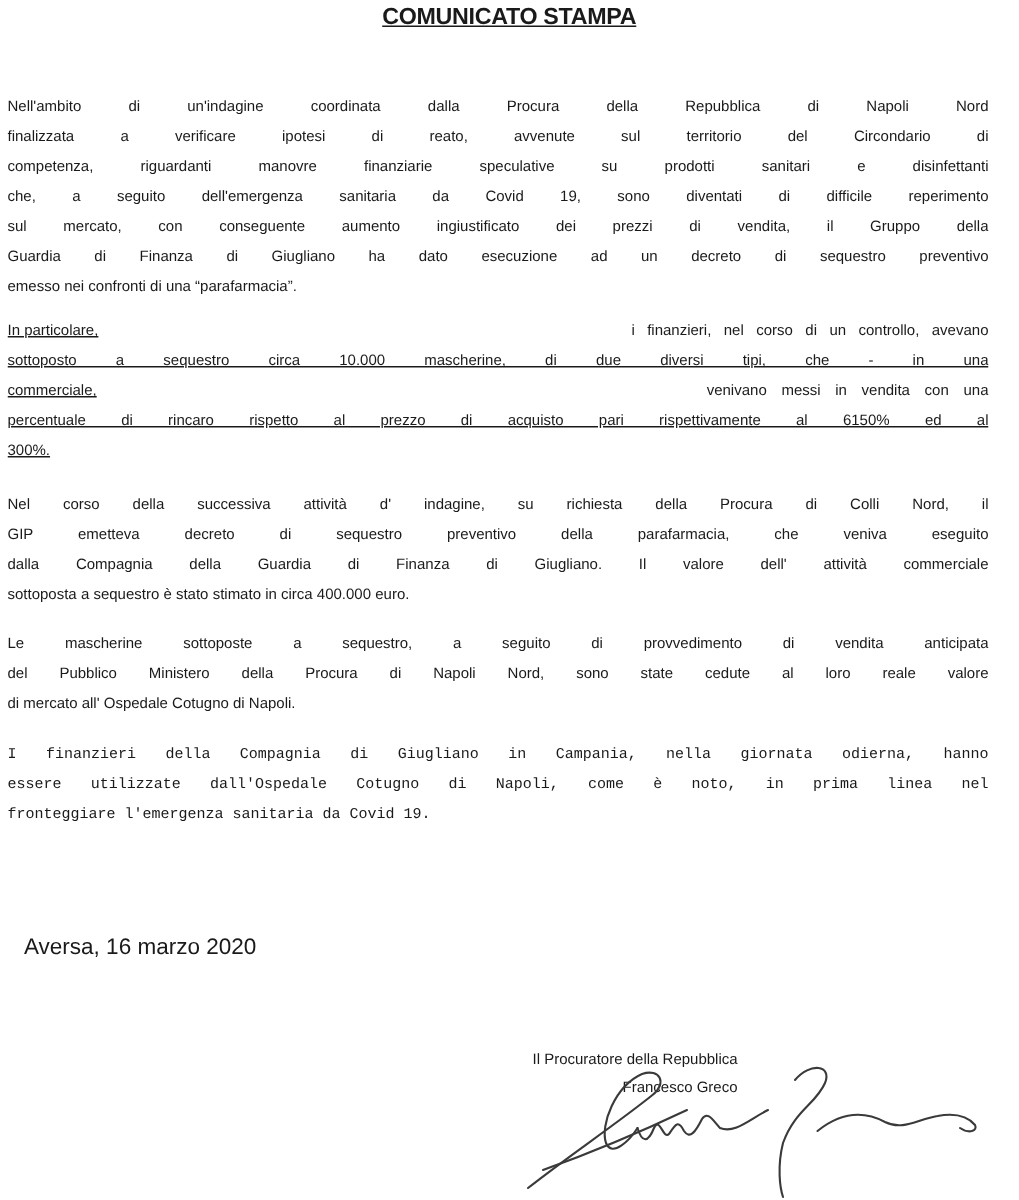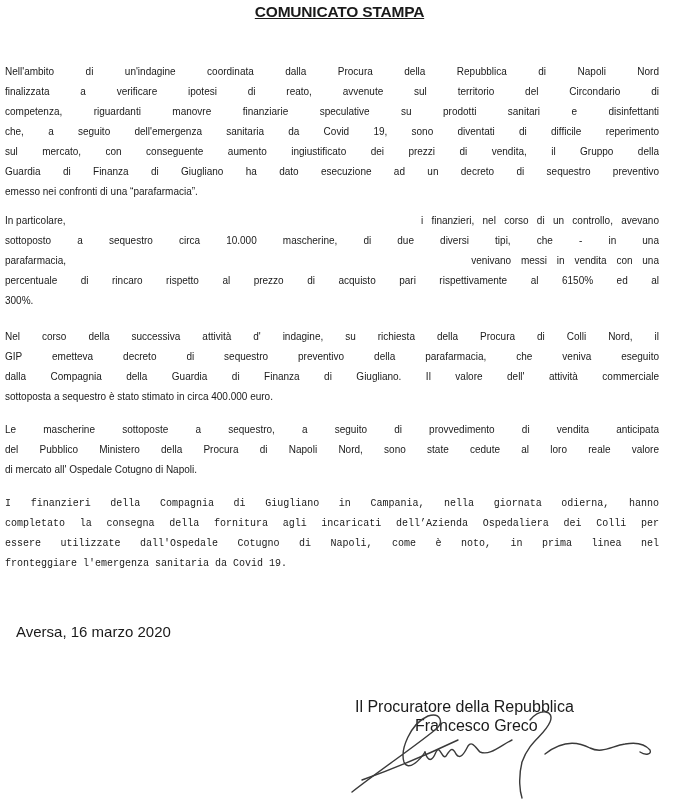--- a/index.html
+++ b/index.html
@@ -6,21 +6,21 @@
     body { width: 679px; height: 800px; position: relative; overflow: hidden;
            font-family: "Liberation Sans", sans-serif; color: #1a1a1a; }
     .title { position: absolute; top: 3px; left: 0; width: 679px; text-align: center;
              font-weight: bold; font-size: 15.5px; text-decoration: underline;
              letter-spacing: -0.2px; }
     .para { position: absolute; left: 5px; width: 654px; font-size: 10px; line-height: 20px; }
     .line { display: block; height: 20px; white-space: nowrap; text-align: justify;
             text-align-last: justify; overflow: hidden; }
     .line.last { text-align-last: left; }
     .date { position: absolute; left: 16px; top: 594px; font-size: 15px; margin-top: 29px; }
-    .sig-block { position: absolute; left: 355px; top: 697px; font-size: 16px; line-height: 19px; }
+    .sig-block { position: absolute; left: 355px; top: 697px; font-size: 10px; line-height: 19px; }
     .sig-role { display: block; }
     .sig-name { display: block; padding-left: 60px; }
     .signature { position: absolute; left: 340px; top: 700px; width: 320px; height: 100px; }
   </style>
 </head>
 <body>
 
 <div>
 
   <div class="title">COMUNICATO STAMPA</div>
@@ -28,28 +28,28 @@
   <div class="para" style="top:62px;">
     <span class="line">Nell'ambito di un'indagine coordinata dalla Procura della Repubblica di Napoli Nord</span>
     <span class="line">finalizzata a verificare ipotesi di reato, avvenute sul territorio del Circondario di</span>
     <span class="line">competenza, riguardanti manovre finanziarie speculative su prodotti sanitari e disinfettanti</span>
     <span class="line">che, a seguito dell'emergenza sanitaria da Covid 19, sono diventati di difficile reperimento</span>
     <span class="line">sul mercato, con conseguente aumento ingiustificato dei prezzi di vendita, il Gruppo della</span>
     <span class="line">Guardia di Finanza di Giugliano ha dato esecuzione ad un decreto di sequestro preventivo</span>
     <span class="line last">emesso nei confronti di una “parafarmacia”.</span>
   </div>
 
-  <div class="para" style="top:211px;">
+  <div class="para" style="top:211px;text-decoration:underline;">
     <span class="line last" style="position:relative;">
       <span>In particolare,</span>
       <span style="position:absolute; right:0; top:0; word-spacing:5.5px;">i finanzieri, nel corso di un controllo, avevano</span>
     </span>
     <span class="line">sottoposto a sequestro circa 10.000 mascherine, di due diversi tipi, che - in una</span>
     <span class="line last" style="position:relative;">
-      <span>parafarmacia,</span>
+      <span>commerciale,</span>
       <span style="position:absolute; right:0; top:0; word-spacing:7px;">venivano messi in vendita con una</span>
     </span>
     <span class="line">percentuale di rincaro rispetto al prezzo di acquisto pari rispettivamente al 6150% ed al</span>
     <span class="line last">300%.</span>
   </div>
 
   <div class="para" style="top:327px;">
     <span class="line">Nel corso della successiva attività d' indagine, su richiesta della Procura di Colli Nord, il</span>
     <span class="line">GIP emetteva decreto di sequestro preventivo della parafarmacia, che veniva eseguito</span>
     <span class="line">dalla Compagnia della Guardia di Finanza di Giugliano. Il valore dell' attività commerciale</span>
@@ -57,21 +57,20 @@
   </div>
 
   <div class="para" style="top:420px;">
     <span class="line">Le mascherine sottoposte a sequestro, a seguito di provvedimento di vendita anticipata</span>
     <span class="line">del Pubblico Ministero della Procura di Napoli Nord, sono state cedute al loro reale valore</span>
     <span class="line last">di mercato all' Ospedale Cotugno di Napoli.</span>
   </div>
 
   <div class="para" style="top:494px;font-family:Liberation Mono, monospace;">
     <span class="line">I finanzieri della Compagnia di Giugliano in Campania, nella giornata odierna, hanno</span>
-    <span class="line">completato la consegna della fornitura agli incaricati dell’Azienda Ospedaliera dei Colli per</span>
     <span class="line">essere utilizzate dall'Ospedale Cotugno di Napoli, come è noto, in prima linea nel</span>
     <span class="line last">fronteggiare l'emergenza sanitaria da Covid 19.</span>
   </div>
 
   <div class="date">Aversa, 16 marzo 2020</div>
 
   <div class="sig-block">
     <span class="sig-role">Il Procuratore della Repubblica</span>
     <span class="sig-name">Francesco Greco</span>
   </div>

